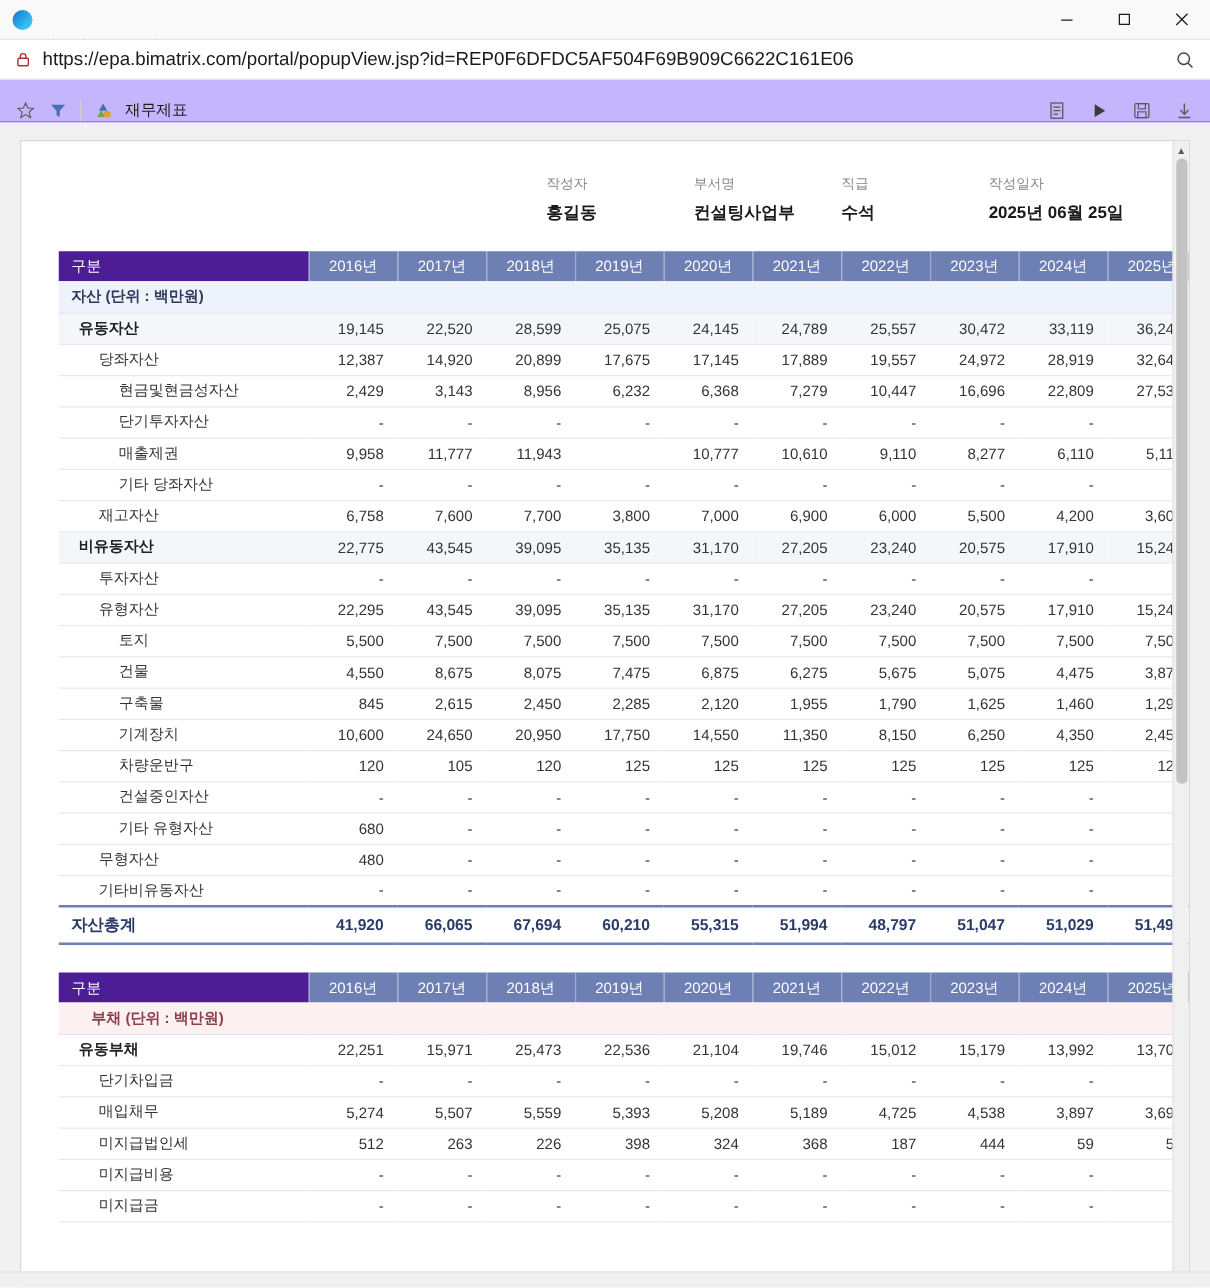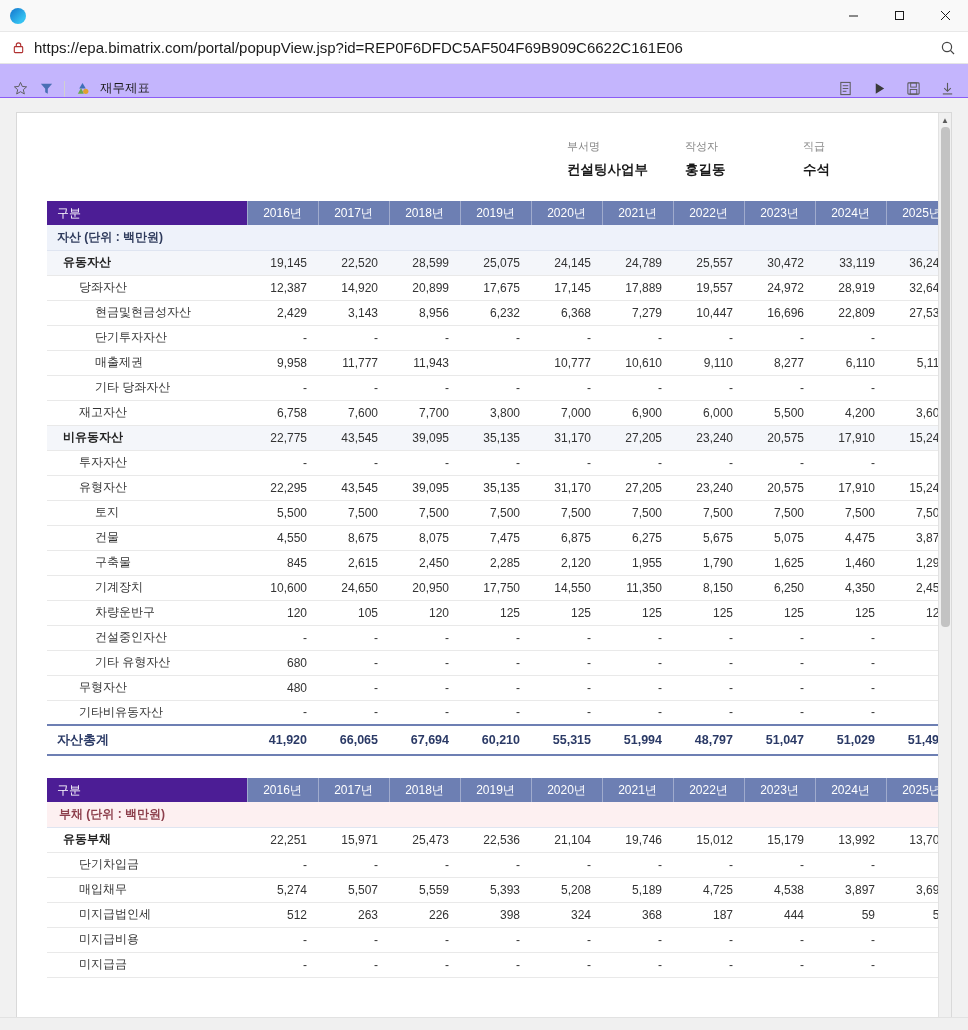--- a/index.html
+++ b/index.html
@@ -279,30 +279,34 @@
     </div>
   </div>
 
   <div class="content-area">
     <div class="paper">
       <div class="paper-inner">
 
         <div class="rep-head">
           <div class="meta-wrap">
             <div class="meta-cell">
+              <div class="m-label">작성자</div>
+              <div class="m-value">홍길동</div>
+            </div>
+            <div class="meta-cell">
               <div class="m-label">부서명</div>
               <div class="m-value">컨설팅사업부</div>
             </div>
             <div class="meta-cell">
-              <div class="m-label">작성자</div>
-              <div class="m-value">홍길동</div>
+              <div class="m-label">직급</div>
+              <div class="m-value">수석</div>
             </div>
             <div class="meta-cell">
-              <div class="m-label">직급</div>
-              <div class="m-value">수석</div>
+              <div class="m-label">작성일자</div>
+              <div class="m-value">2025년 06월 25일</div>
             </div>
           </div>
         </div>
 
         <table class="fin tbl-assets" id="assets-table">
             <colgroup>
               <col style="width: 200px;">
               <col style="width: 71px;">
               <col style="width: 71px;">
               <col style="width: 71px;">
@@ -620,21 +624,21 @@
                 <th class="yr">2020년</th>
                 <th class="yr">2021년</th>
                 <th class="yr">2022년</th>
                 <th class="yr">2023년</th>
                 <th class="yr">2024년</th>
                 <th class="yr">2025년</th>
               </tr>
             </thead>
             <tbody>
               <tr class="section">
-                <td class="lbl" colspan="11" style="padding-left: 12px; margin-top: 44px;">부채 (단위 : 백만원)</td>
+                <td class="lbl" colspan="11" style="padding-left: 26px; margin-top: 44px;">부채 (단위 : 백만원)</td>
               </tr>
               <tr class="lvl1 shade">
                 <td class="lbl">유동부채</td>
                 <td class="num">22,251</td>
                 <td class="num">15,971</td>
                 <td class="num">25,473</td>
                 <td class="num">22,536</td>
                 <td class="num">21,104</td>
                 <td class="num">19,746</td>
                 <td class="num">15,012</td>

